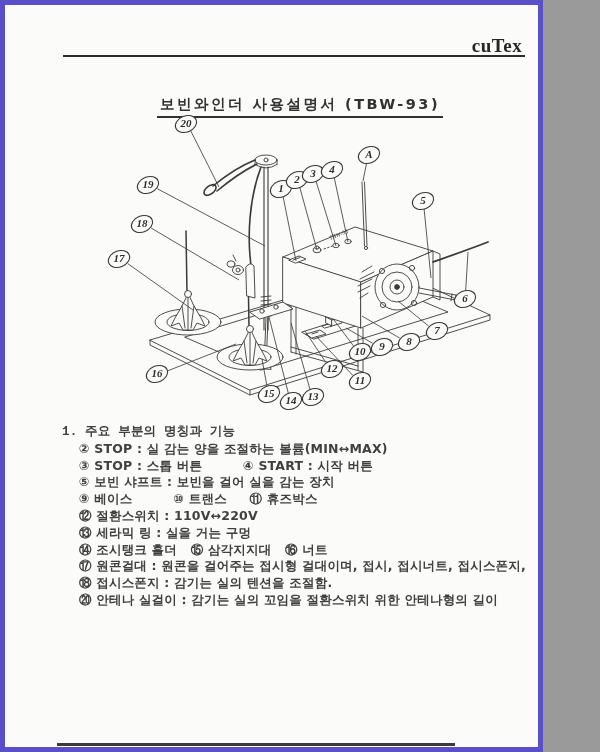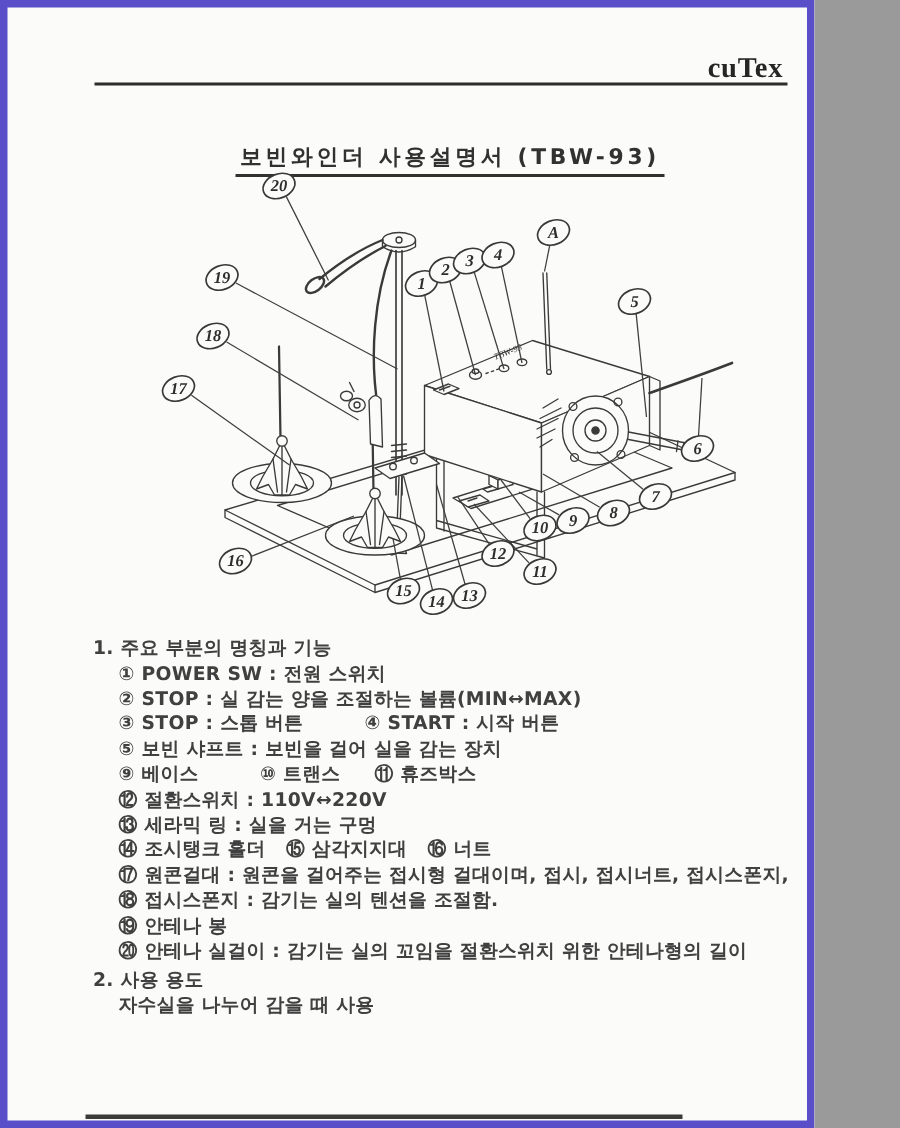--- a/index.html
+++ b/index.html
@@ -28,21 +28,21 @@
   .leader{stroke:#3f3f3f;stroke-width:.85;}
   .callout-num{
     font-family:"Liberation Serif",serif;font-style:italic;font-weight:bold;
     font-size:11px;fill:#2e2e2e;text-anchor:middle;
   }
   .machine-label{font-family:"Liberation Serif",serif;font-style:italic;font-size:6px;fill:#3a3a3a;}
   #manual-sections{
     position:absolute;left:62px;top:424px;width:488px;
     font-size:12.5px;font-weight:bold;color:#404040;line-height:16.8px;letter-spacing:.2px;
   }
-  .manual-heading{white-space:pre;}
+  .manual-heading{white-space:pre;font-family:Liberation Mono, monospace;}
   .manual-line{padding-left:17px;white-space:pre;}
   .manual-section + .manual-section{margin-top:3px;}
   .bottom-rule{position:absolute;left:57px;top:743px;width:398px;height:2.5px;background:#3a3a3a;}
 </style>
 </head>
 <body>
 
 <div class="page">
   <div class="page-border" style="border-color: rgb(90, 79, 200);"></div>
 
@@ -287,33 +287,27 @@
           <line x1="366.638975179663" y1="162.79512956555695" x2="363" y2="181" class="leader"></line>
           <ellipse cx="369" cy="155" rx="11" ry="8" transform="rotate(-22 369 155)" class="callout-oval"></ellipse>
           <text x="369" y="158.4" class="callout-num">A</text>
         </g>
       </g>
   </svg>
 
   <div id="manual-sections">
       <div class="manual-section">
         <div class="manual-heading">1. 주요 부분의 명칭과 기능</div>
-        <div class="manual-line">① POWER SW : 전원 스위치</div>
         <div class="manual-line">② STOP : 실 감는 양을 조절하는 볼륨(MIN↔MAX)</div>
         <div class="manual-line">③ STOP : 스톱 버튼         ④ START : 시작 버튼</div>
         <div class="manual-line">⑤ 보빈 샤프트 : 보빈을 걸어 실을 감는 장치</div>
         <div class="manual-line">⑨ 베이스         ⑩ 트랜스     ⑪ 휴즈박스</div>
         <div class="manual-line">⑫ 절환스위치 : 110V↔220V</div>
         <div class="manual-line">⑬ 세라믹 링 : 실을 거는 구멍</div>
         <div class="manual-line">⑭ 조시탱크 홀더   ⑮ 삼각지지대   ⑯ 너트</div>
         <div class="manual-line">⑰ 원콘걸대 : 원콘을 걸어주는 접시형 걸대이며, 접시, 접시너트, 접시스폰지,</div>
         <div class="manual-line">⑱ 접시스폰지 : 감기는 실의 텐션을 조절함.</div>
-        <div class="manual-line">⑲ 안테나 봉</div>
         <div class="manual-line">⑳ 안테나 실걸이 : 감기는 실의 꼬임을 절환스위치 위한 안테나형의 길이</div>
       </div>
-      <div class="manual-section">
-        <div class="manual-heading">2. 사용 용도</div>
-        <div class="manual-line">자수실을 나누어 감을 때 사용</div>
-      </div>
     </div>
 
   <div class="bottom-rule"></div>
 </div>
 
 </body></html>

